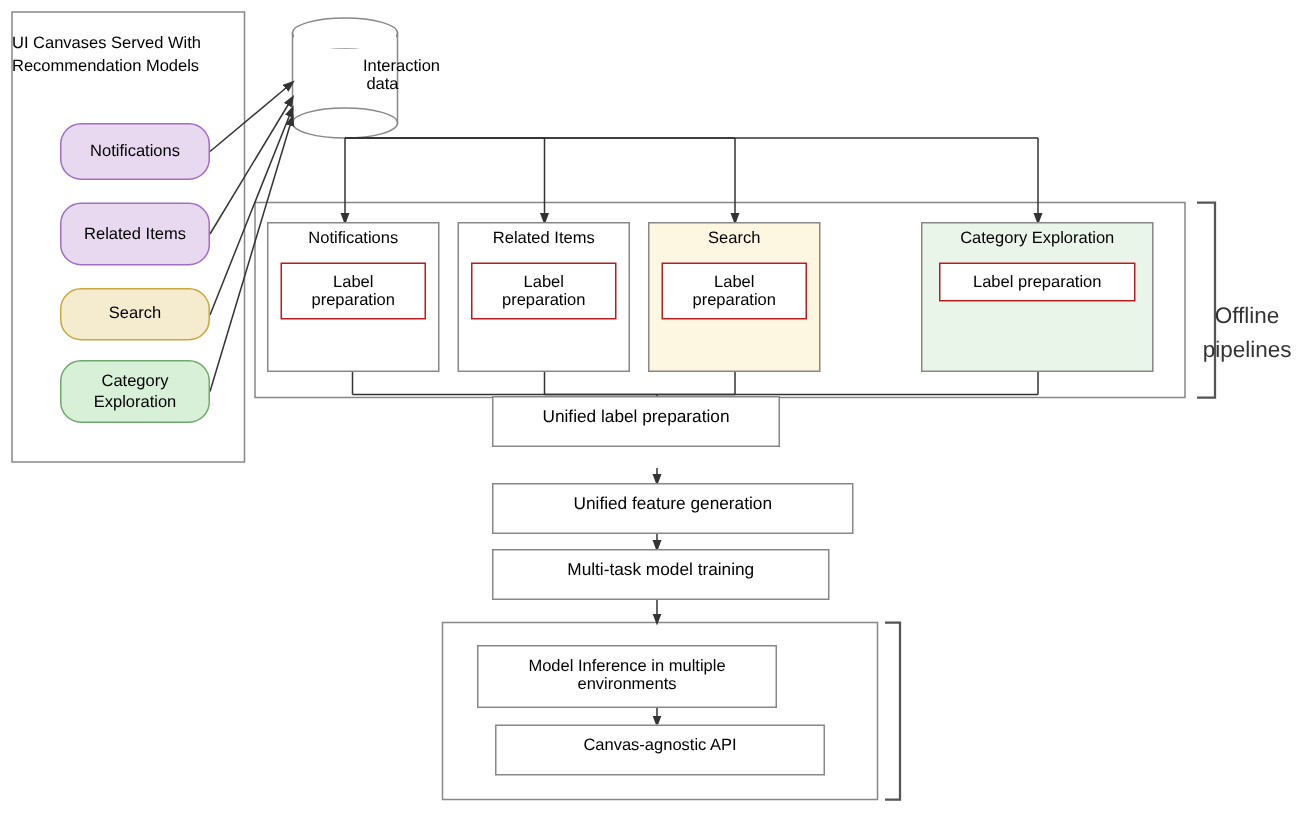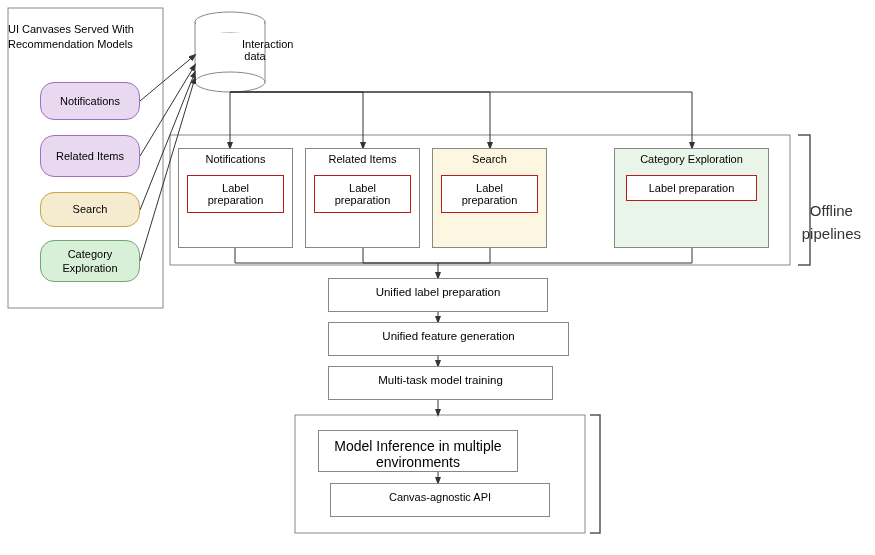--- a/index.html
+++ b/index.html
@@ -110,38 +110,38 @@
     
     .unified-box {
       position: absolute;
       border: 1px solid #888;
       background: #fff;
       text-align: center;
       padding: 7px 16px;
       font-size: 11.5px;
     }
     .unified-label-prep {
-      left: 328px; top: 278px;
-      width: 220px; height: 34px;
+      left: 328px; top: 264px;
+      width: 192px; height: 34px;
     }
     .unified-feature-gen {
       left: 328px; top: 322px;
       width: 241px; height: 34px;
     }
     .multitask-training {
       left: 328px; top: 366px;
       width: 225px; height: 34px;
     }
     .model-inference-box {
       position: absolute;
       border: 1px solid #888;
       background: #fff;
       text-align: center;
       padding: 7px 12px;
-      font-size: 14px;
+      font-size: 11px;
       left: 318px; top: 430px;
       width: 200px; height: 42px;
     }
     .canvas-api-box {
       position: absolute;
       border: 1px solid #888;
       background: #fff;
       text-align: center;
       padding: 7px 24px;
       font-size: 11px;

